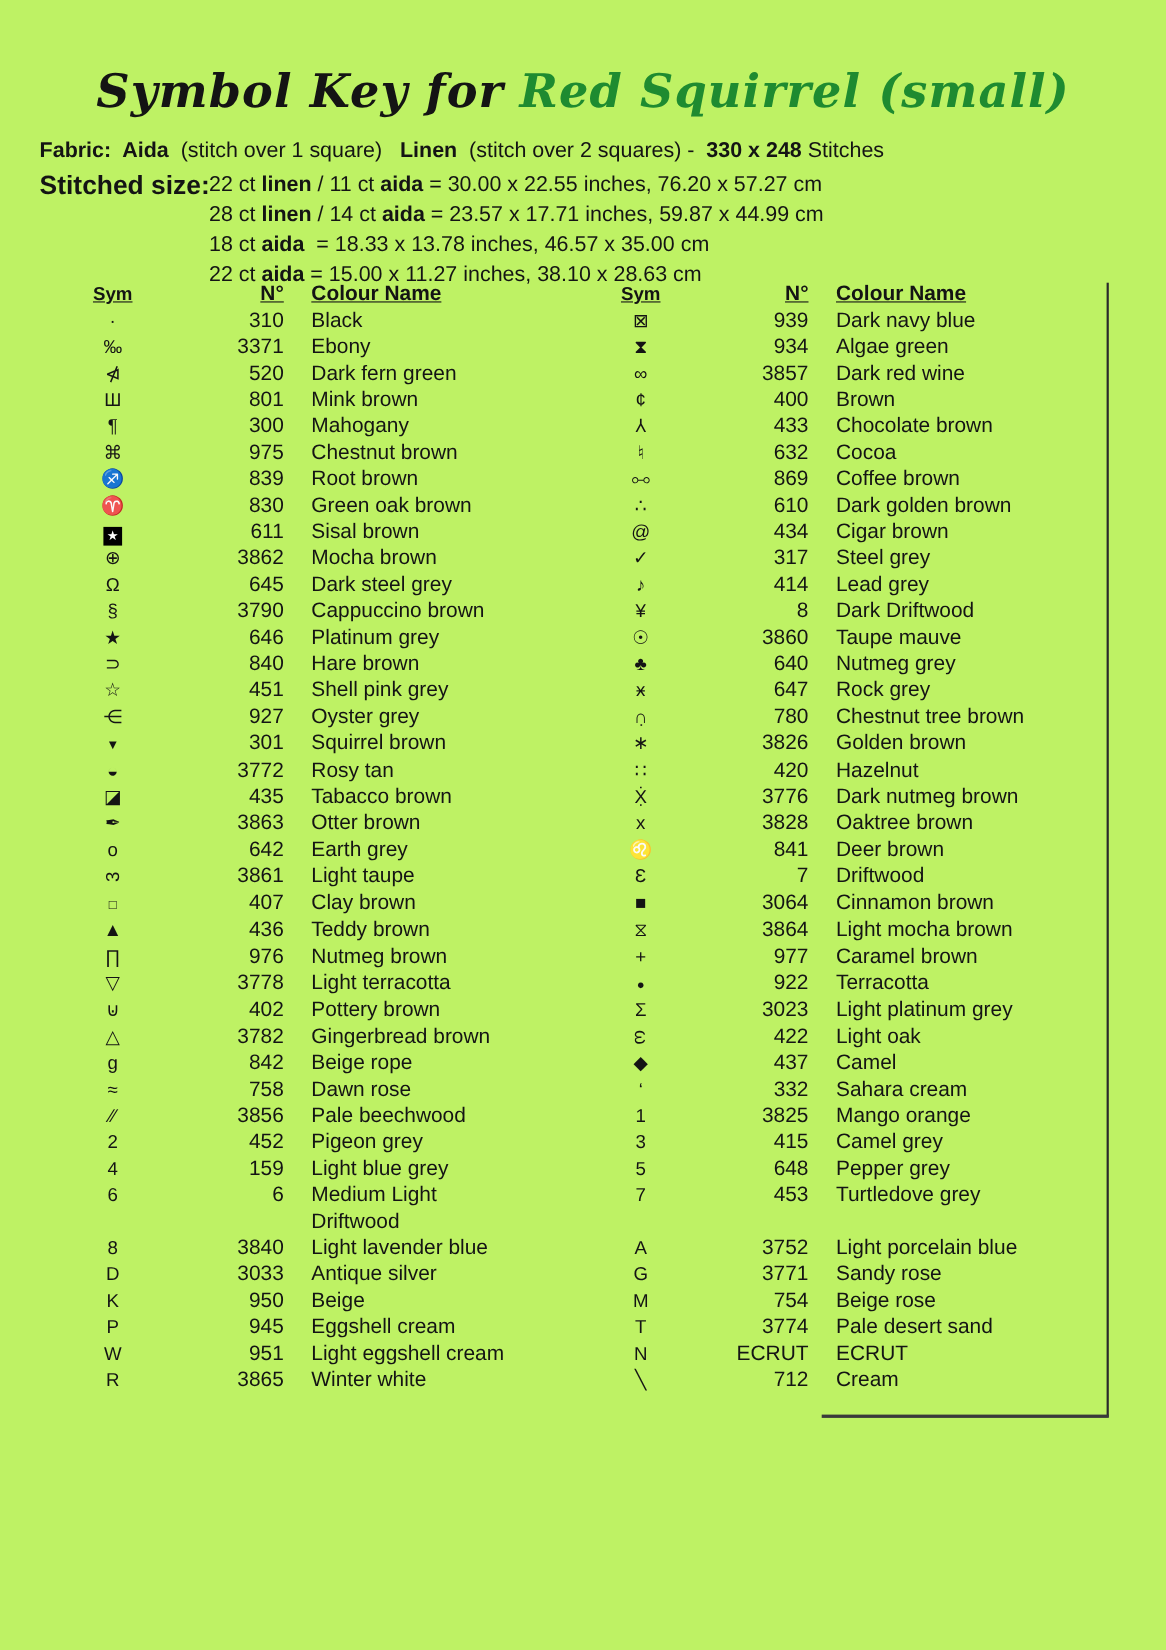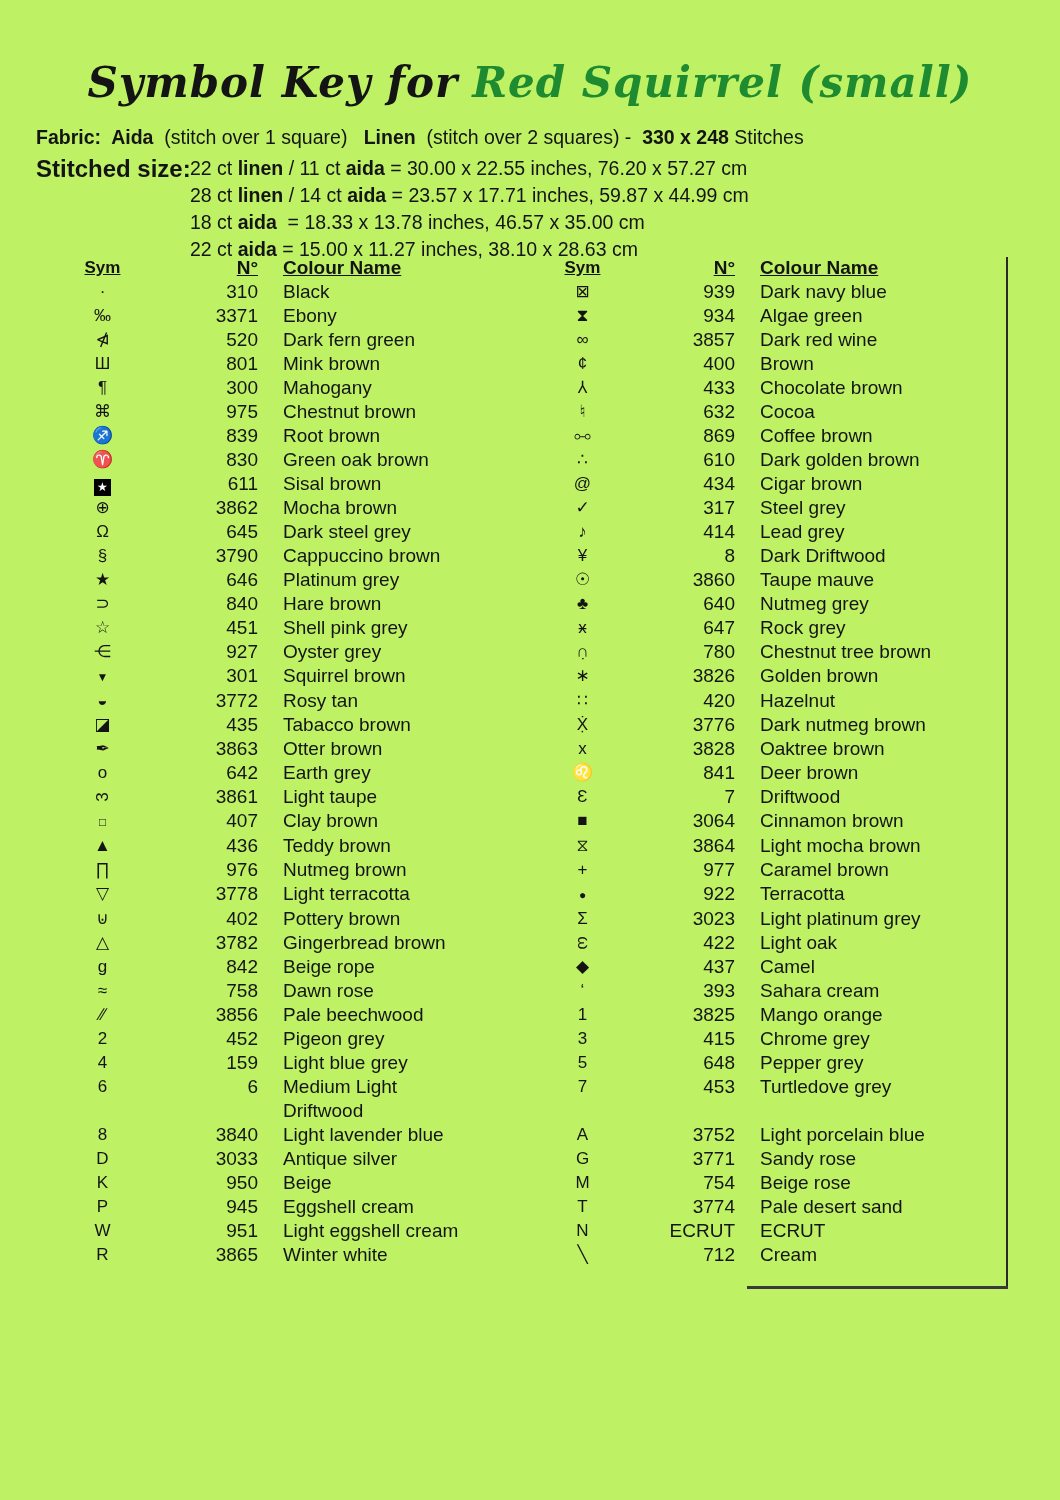--- a/index.html
+++ b/index.html
@@ -241,34 +241,34 @@
       <div class="cell sym-cell"><span class="sym-inner">g</span></div>
       <div class="cell n-cell n-l">842</div>
       <div class="cell name-cell name-l">Beige rope</div>
       <div class="cell sym-cell"><span class="sym-inner">◆</span></div>
       <div class="cell n-cell n-r">437</div>
       <div class="cell name-cell name-r">Camel</div>
       <div class="cell sym-cell"><span class="sym-inner">≈</span></div>
       <div class="cell n-cell n-l">758</div>
       <div class="cell name-cell name-l">Dawn rose</div>
       <div class="cell sym-cell"><span class="sym-inner">‘</span></div>
-      <div class="cell n-cell n-r">393</div>
+      <div class="cell n-cell n-r">332</div>
       <div class="cell name-cell name-r">Sahara cream</div>
       <div class="cell sym-cell"><span class="sym-inner">∕∕</span></div>
       <div class="cell n-cell n-l">3856</div>
       <div class="cell name-cell name-l">Pale beechwood</div>
       <div class="cell sym-cell"><span class="sym-inner">1</span></div>
       <div class="cell n-cell n-r">3825</div>
       <div class="cell name-cell name-r">Mango orange</div>
       <div class="cell sym-cell"><span class="sym-inner">2</span></div>
       <div class="cell n-cell n-l">452</div>
       <div class="cell name-cell name-l">Pigeon grey</div>
       <div class="cell sym-cell"><span class="sym-inner">3</span></div>
       <div class="cell n-cell n-r">415</div>
-      <div class="cell name-cell name-r">Chrome grey</div>
+      <div class="cell name-cell name-r">Camel grey</div>
       <div class="cell sym-cell"><span class="sym-inner">4</span></div>
       <div class="cell n-cell n-l">159</div>
       <div class="cell name-cell name-l">Light blue grey</div>
       <div class="cell sym-cell"><span class="sym-inner">5</span></div>
       <div class="cell n-cell n-r">648</div>
       <div class="cell name-cell name-r">Pepper grey</div>
       <div class="cell sym-cell"><span class="sym-inner">6</span></div>
       <div class="cell n-cell n-l">6</div>
       <div class="cell name-cell name-l">Medium Light
 Driftwood</div>

